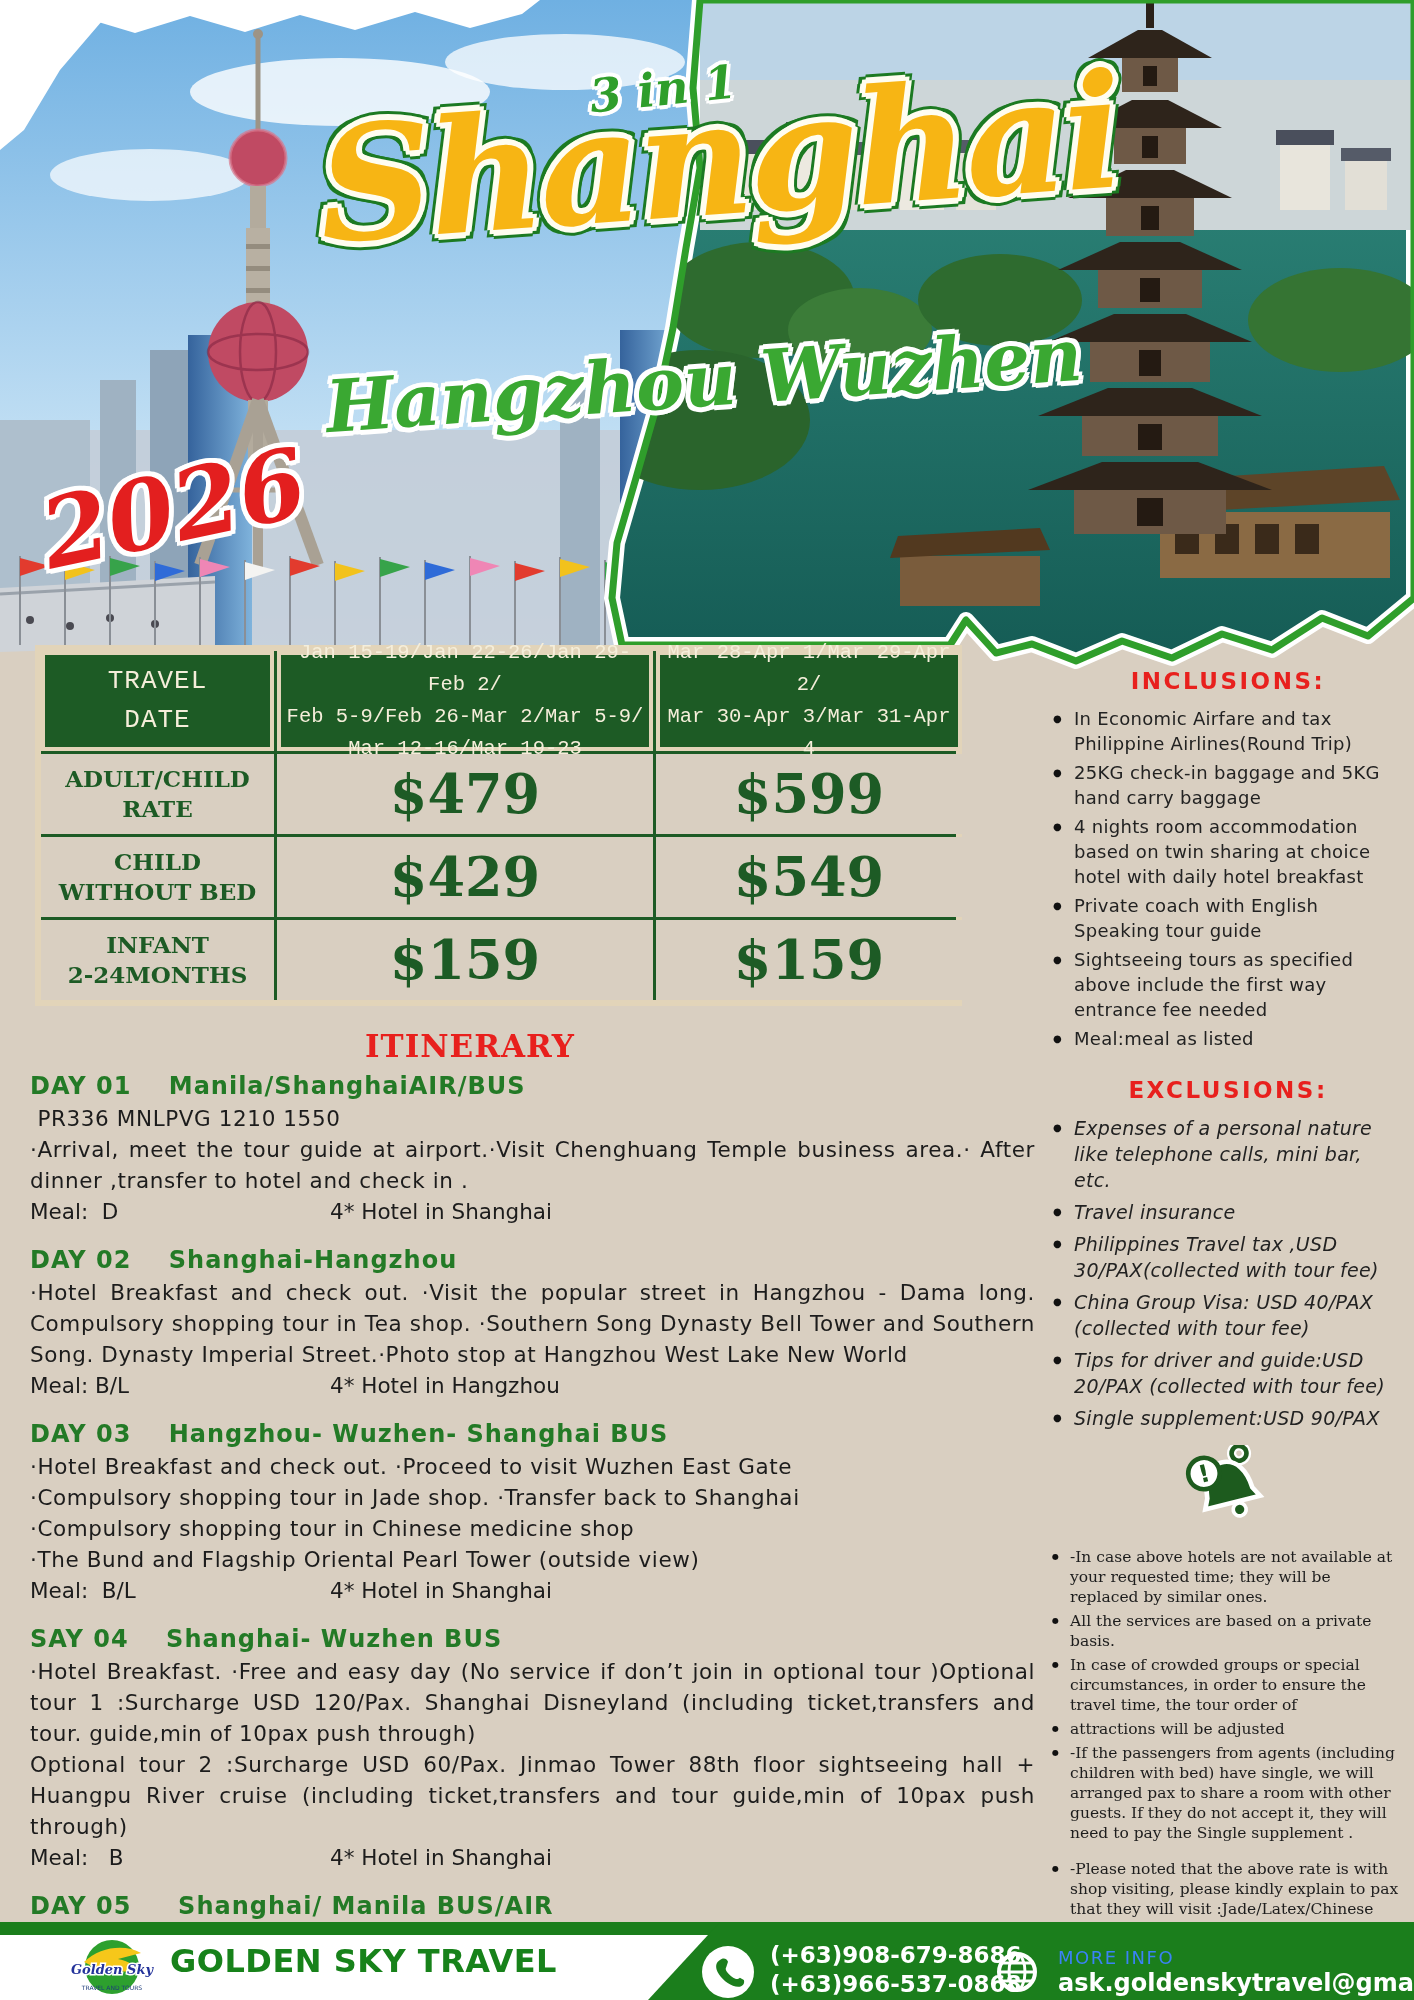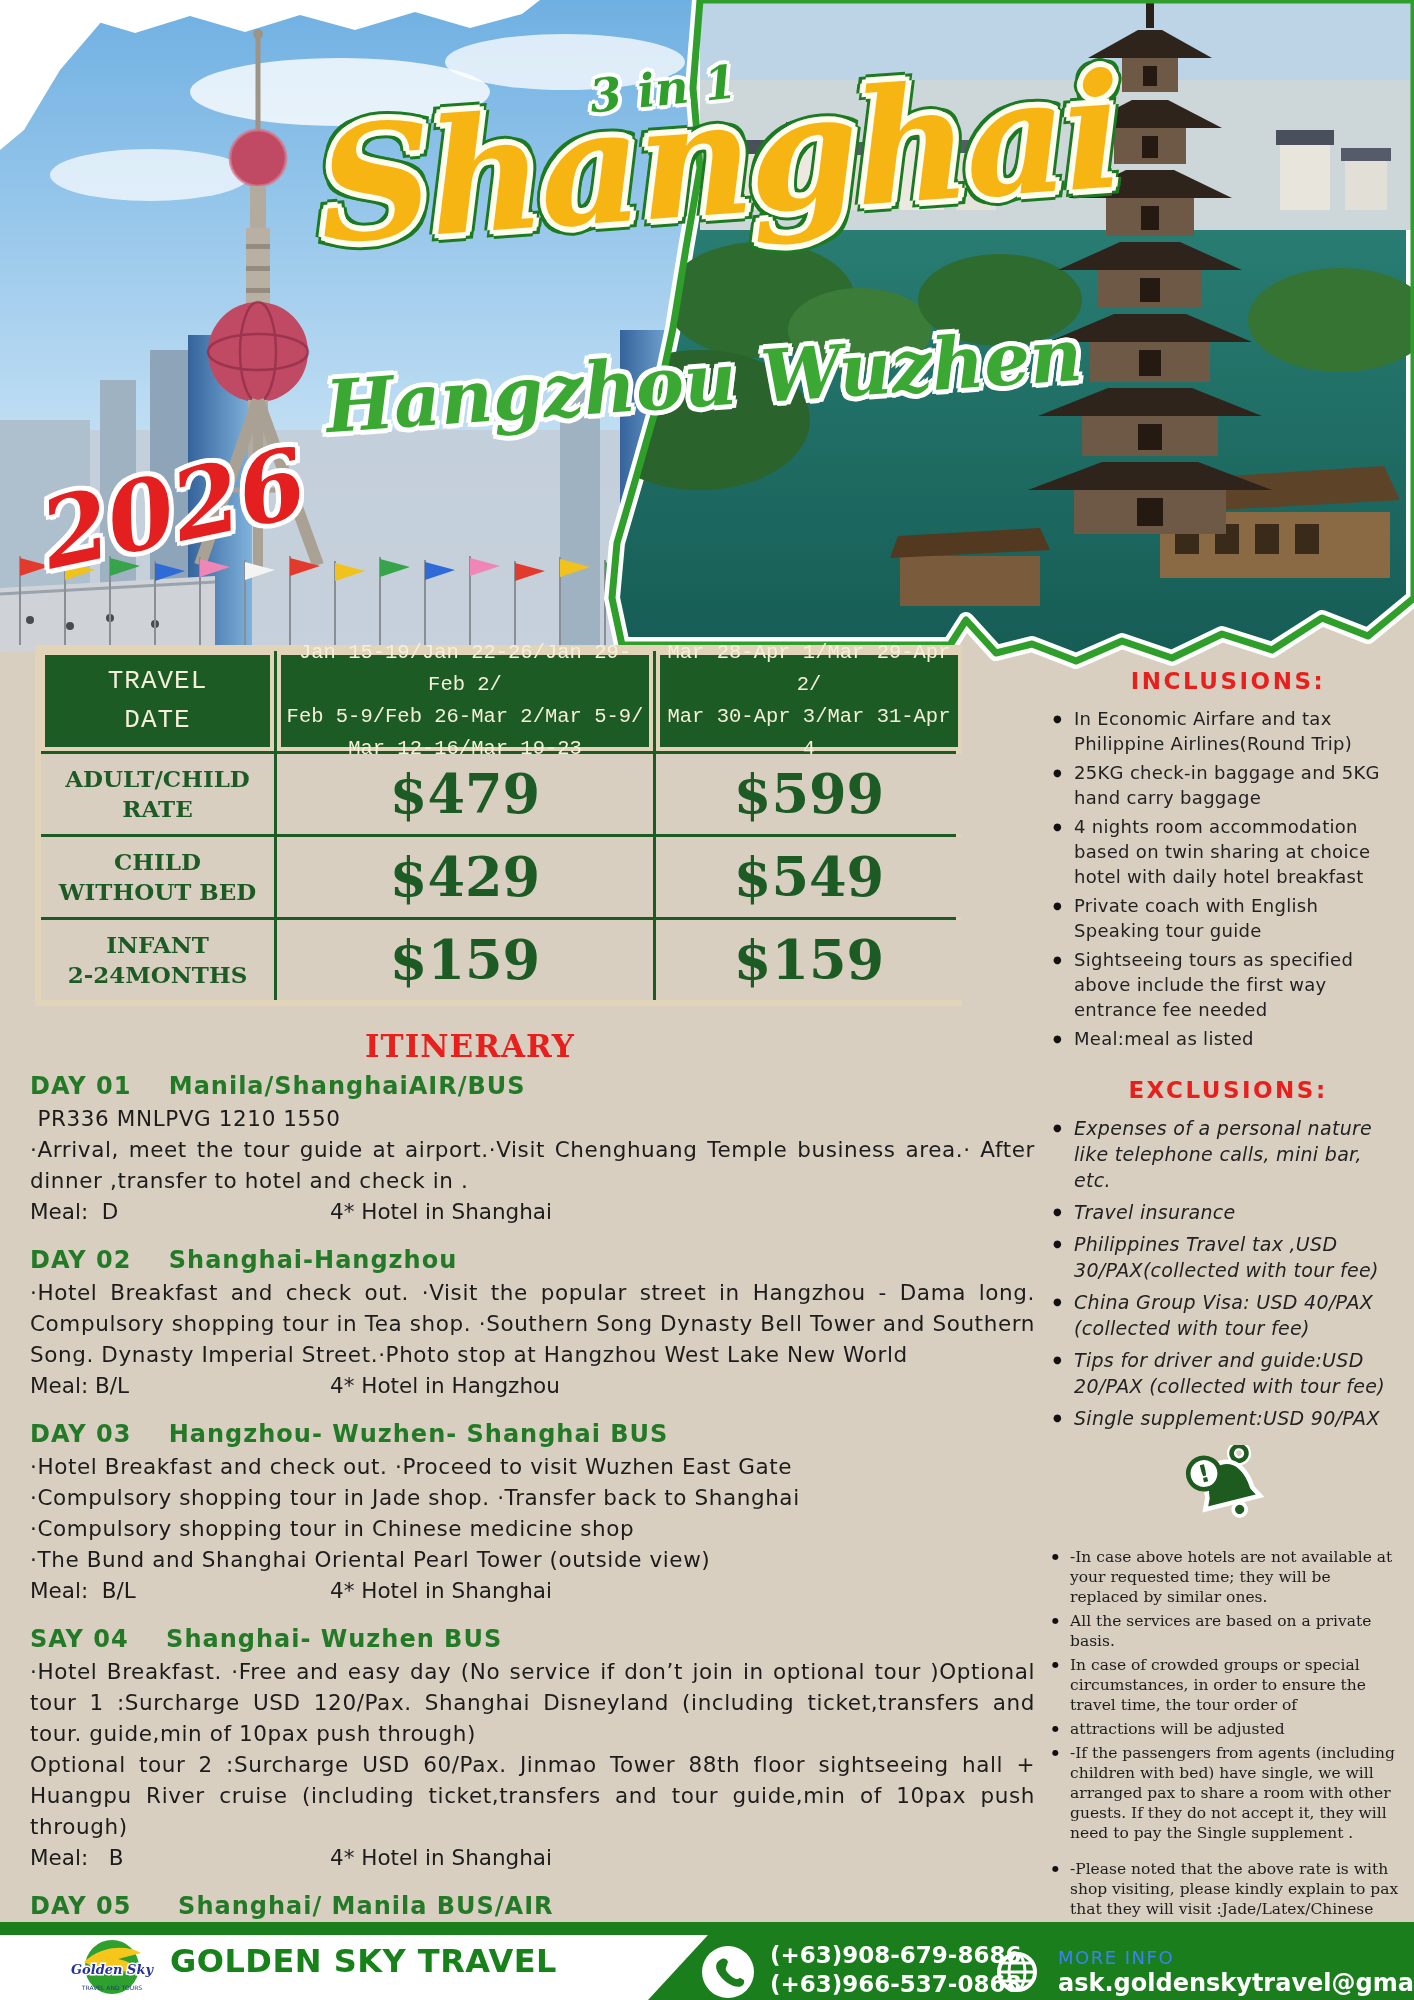--- a/index.html
+++ b/index.html
@@ -332,21 +332,21 @@
           <span class="m">Meal: B/L</span>
           <span>4* Hotel in Hangzhou</span>
         </div>
     </div>
 
     <div class="day">
       <div class="day-title">DAY 03    Hangzhou- Wuzhen- Shanghai BUS</div>
       <div class="dl">·Hotel Breakfast and check out. ·Proceed to visit Wuzhen East Gate</div>
       <div class="dl j">·Compulsory shopping tour in Jade shop. ·Transfer back to Shanghai</div>
       <div class="dl">·Compulsory shopping tour in Chinese medicine shop</div>
-      <div class="dl">·The Bund and Shanghai Oriental Pearl Tower (outside view)</div>
+      <div class="dl">·The Bund and Flagship Oriental Pearl Tower (outside view)</div>
       <div class="meal">
           <span class="m">Meal:  B/L</span>
           <span>4* Hotel in Shanghai</span>
         </div>
     </div>
 
     <div class="day">
       <div class="day-title">SAY 04    Shanghai- Wuzhen BUS</div>
       <div class="dl j">·Hotel Breakfast. ·Free and easy day (No service if don’t join in optional tour )Optional tour 1 :Surcharge USD 120/Pax. Shanghai Disneyland (including ticket,transfers and tour. guide,min of 10pax push through)</div>
       <div class="dl j">Optional tour 2 :Surcharge USD 60/Pax. Jinmao Tower 88th floor sightseeing hall + Huangpu River cruise (including ticket,transfers and tour guide,min of 10pax push through)</div>

